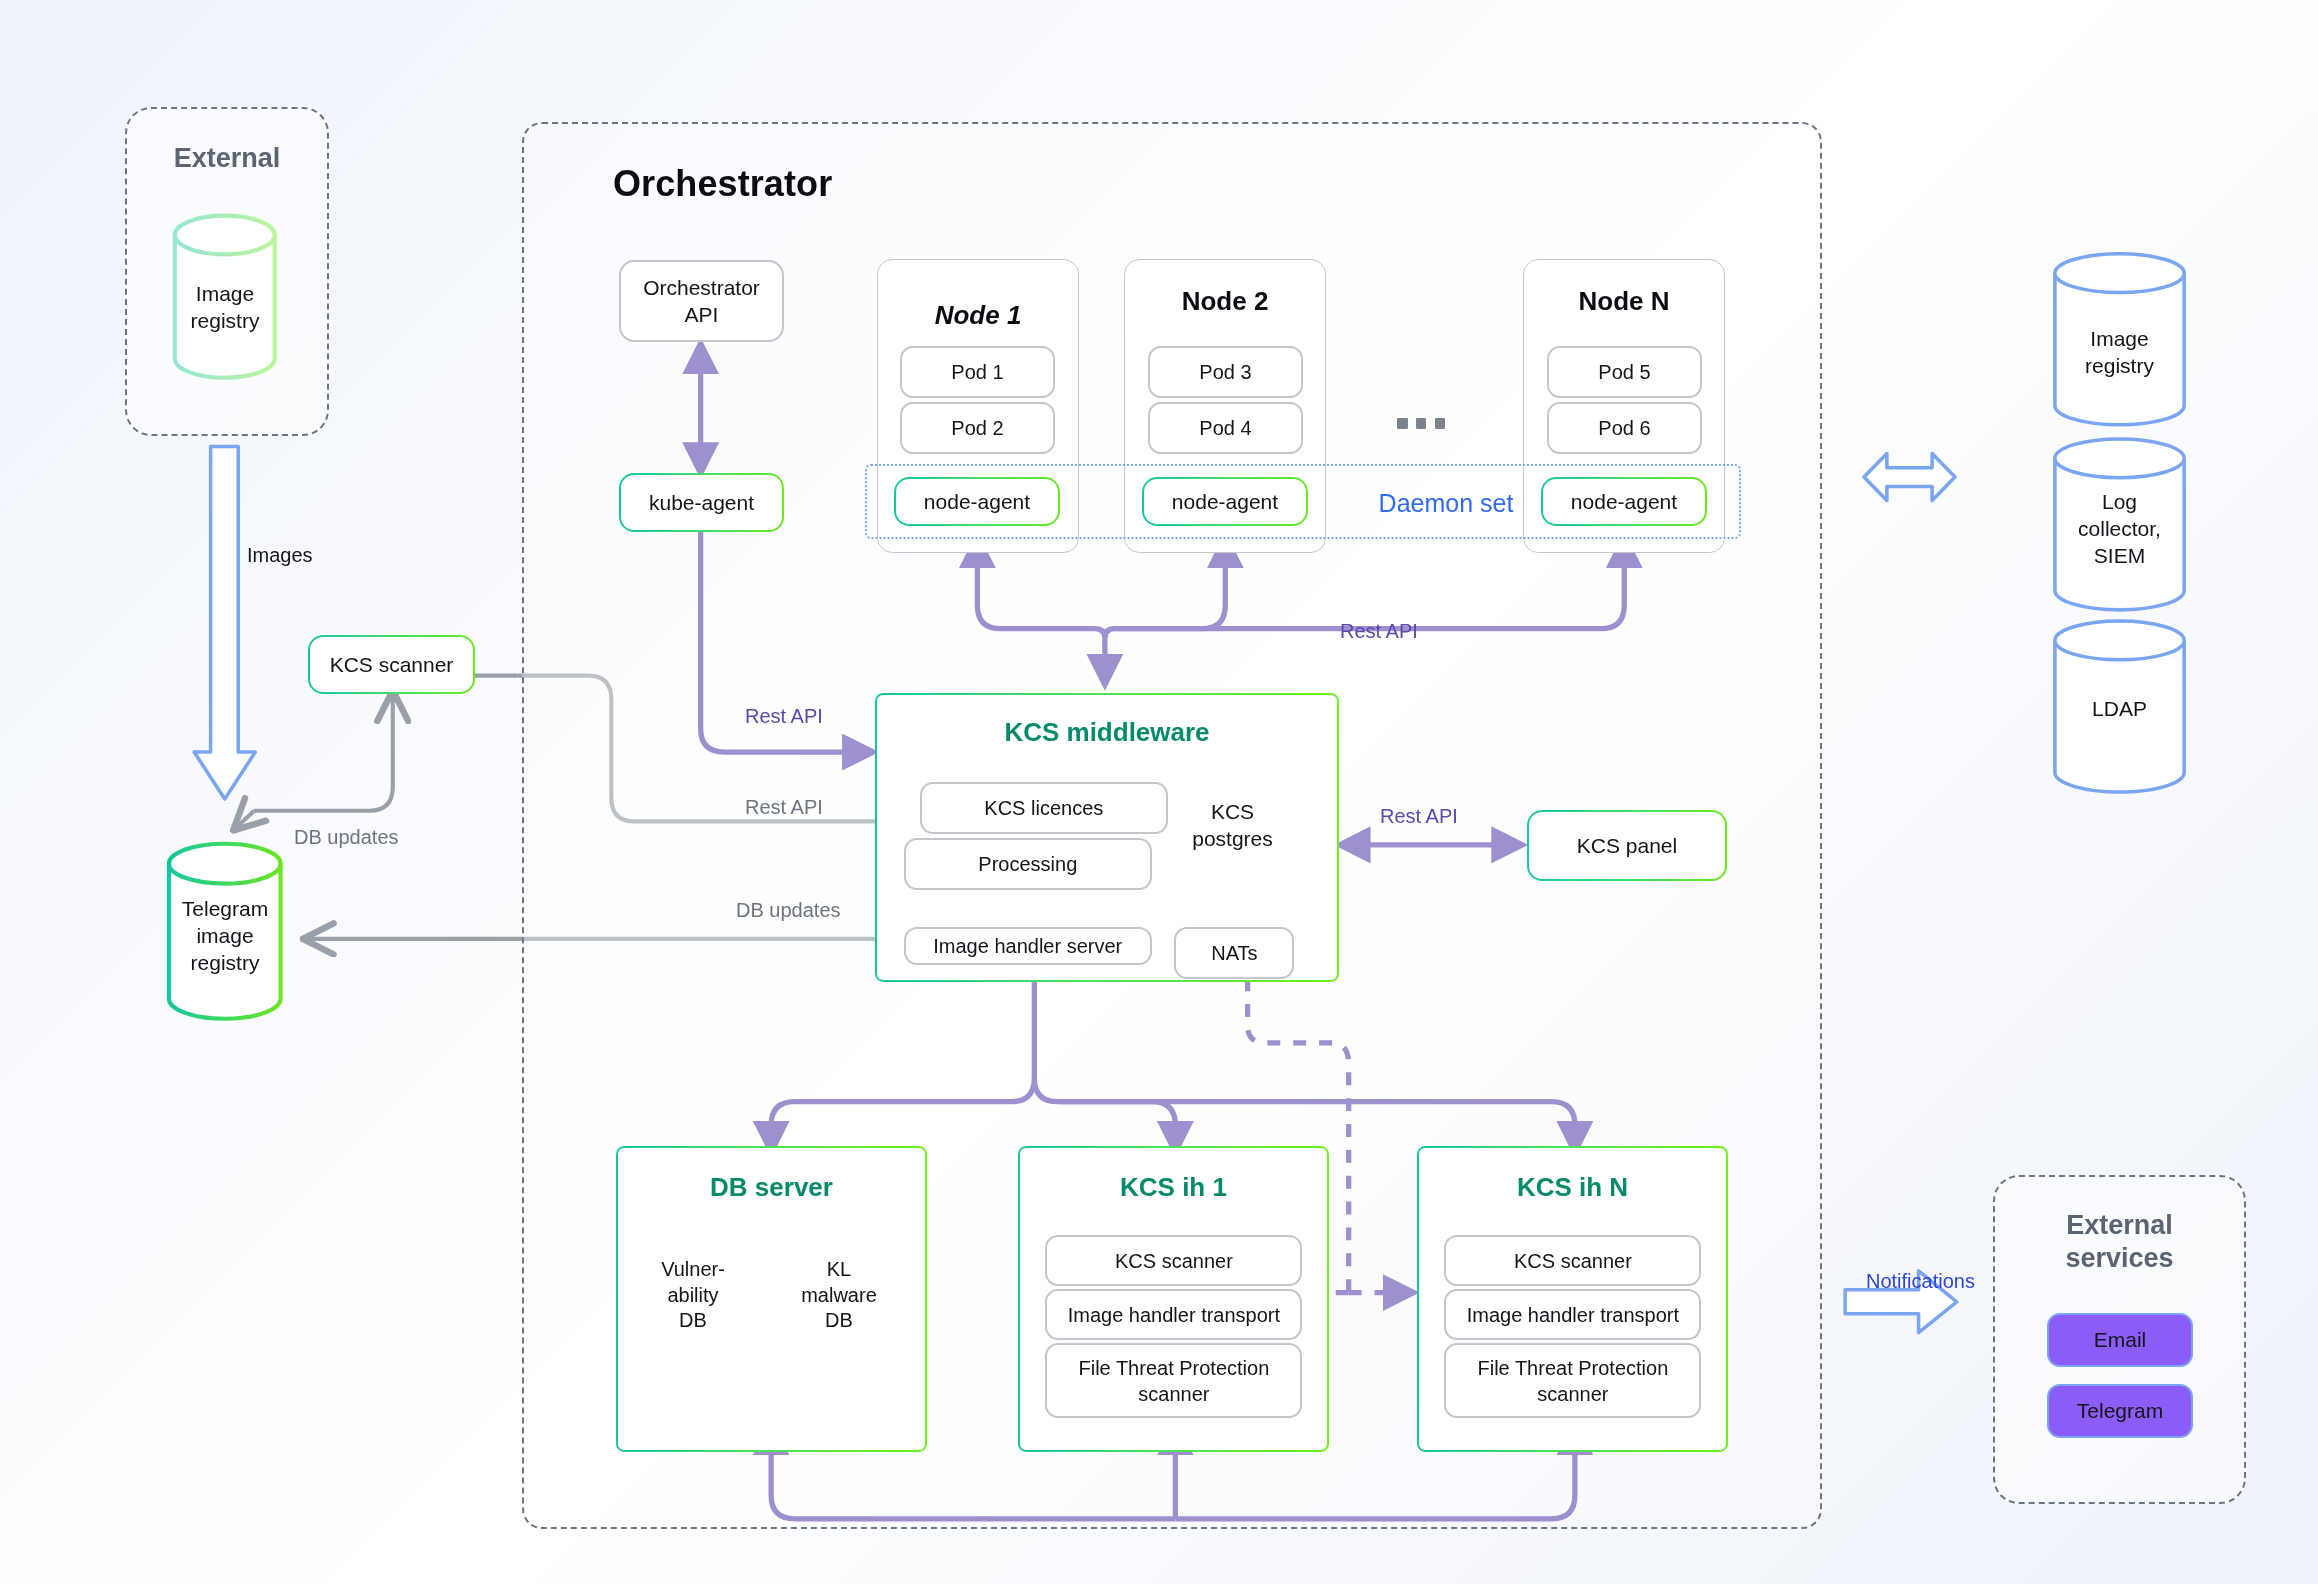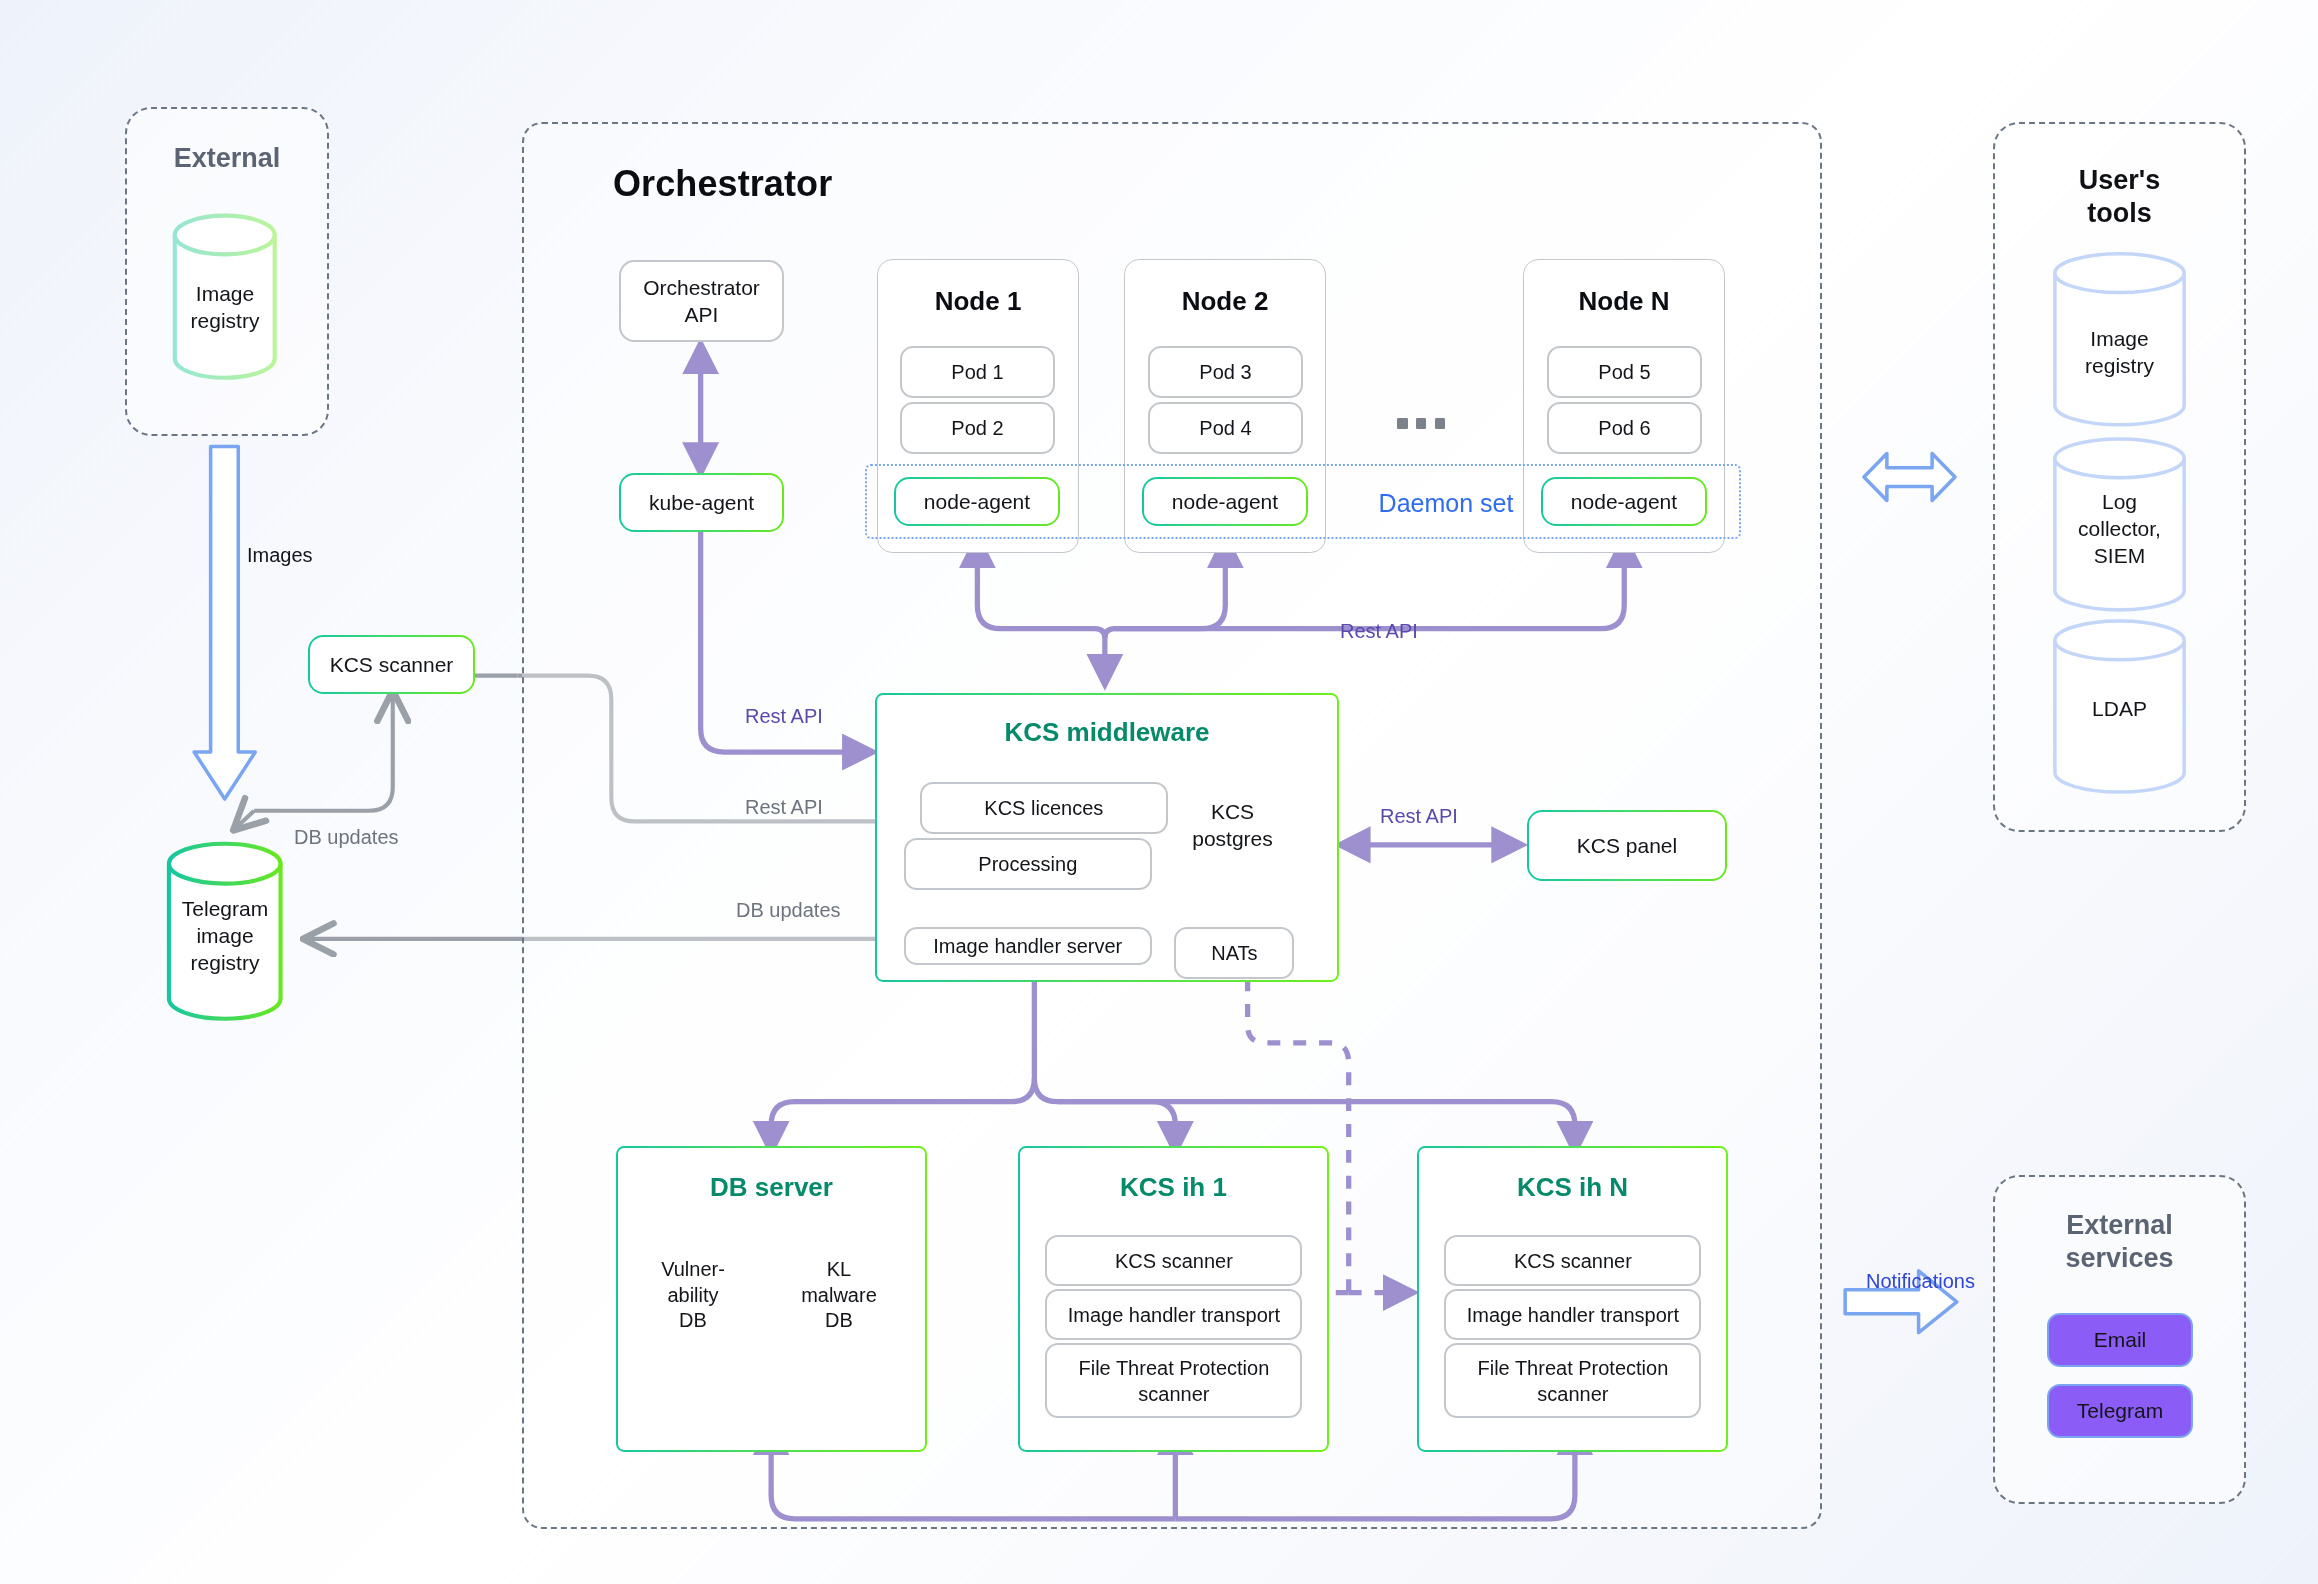--- a/index.html
+++ b/index.html
@@ -235,21 +235,21 @@
       <span>Orchestrator</span><br>
       <span>API</span>
     </div>
   </div>
 
   <div class="abs greenbox" style="left:619px;top:473px;width:165px;height:59px;">
     <div class="inner">kube-agent</div>
   </div>
 
   <div class="abs node-card" style="left:877px;top:259px;width:202px;height:294px;"></div>
-  <div class="abs node-name" style="left:877px;top:286px;width:202px;">Node 1</div>
+  <div class="abs node-name" style="left:877px;top:300px;width:202px;font-style:italic;">Node 1</div>
   <div class="abs gbox small" style="left:900px;top:346px;width:155px;height:52px;">
       <span>Pod 1</span>
     </div>
   <div class="abs gbox small" style="left:900px;top:402px;width:155px;height:52px;">
       <span>Pod 2</span>
     </div>
 
   <div class="abs node-card" style="left:1124px;top:259px;width:202px;height:294px;"></div>
   <div class="abs node-name" style="left:1124px;top:286px;width:202px;">Node 2</div>
   <div class="abs gbox small" style="left:1148px;top:346px;width:155px;height:52px;">
@@ -359,26 +359,20 @@
         </div>
       <div class="abs gbox small" style="left:25px;top:141px;width:257px;height:51px;">
           <span>Image handler transport</span>
         </div>
       <div class="abs gbox small" style="left:25px;top:195px;width:257px;height:75px;">
           <span>File Threat Protection scanner</span>
         </div>
     </div>
   </div>
 
-  <div class="abs group-dashed" style="left:1993px;top:122px;width:253px;height:710px;">
-    <div class="group-title dark" style="top:40px;">
-      <span>User's</span><br>
-      <span>tools</span>
-    </div>
-  </div>
   <div class="abs cyl-label" style="left:2055px;top:326px;width:129px;">
     <span>Image</span><br>
     <span>registry</span>
   </div>
   <div class="abs cyl-label" style="left:2055px;top:489px;width:129px;">
     <span>Log</span><br>
     <span>collector,</span><br>
     <span>SIEM</span>
   </div>
   <div class="abs cyl-label" style="left:2055px;top:696px;width:129px;">

